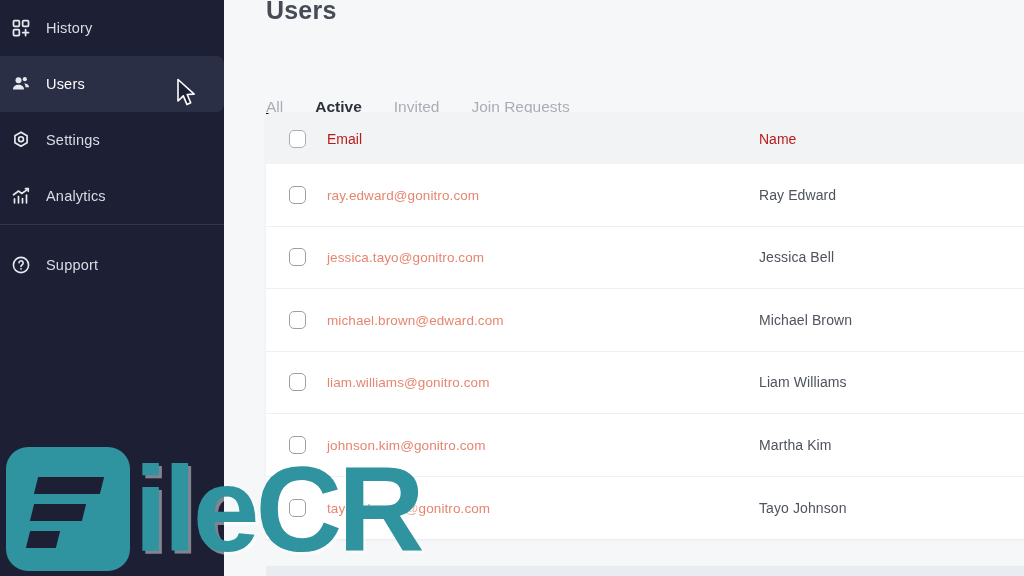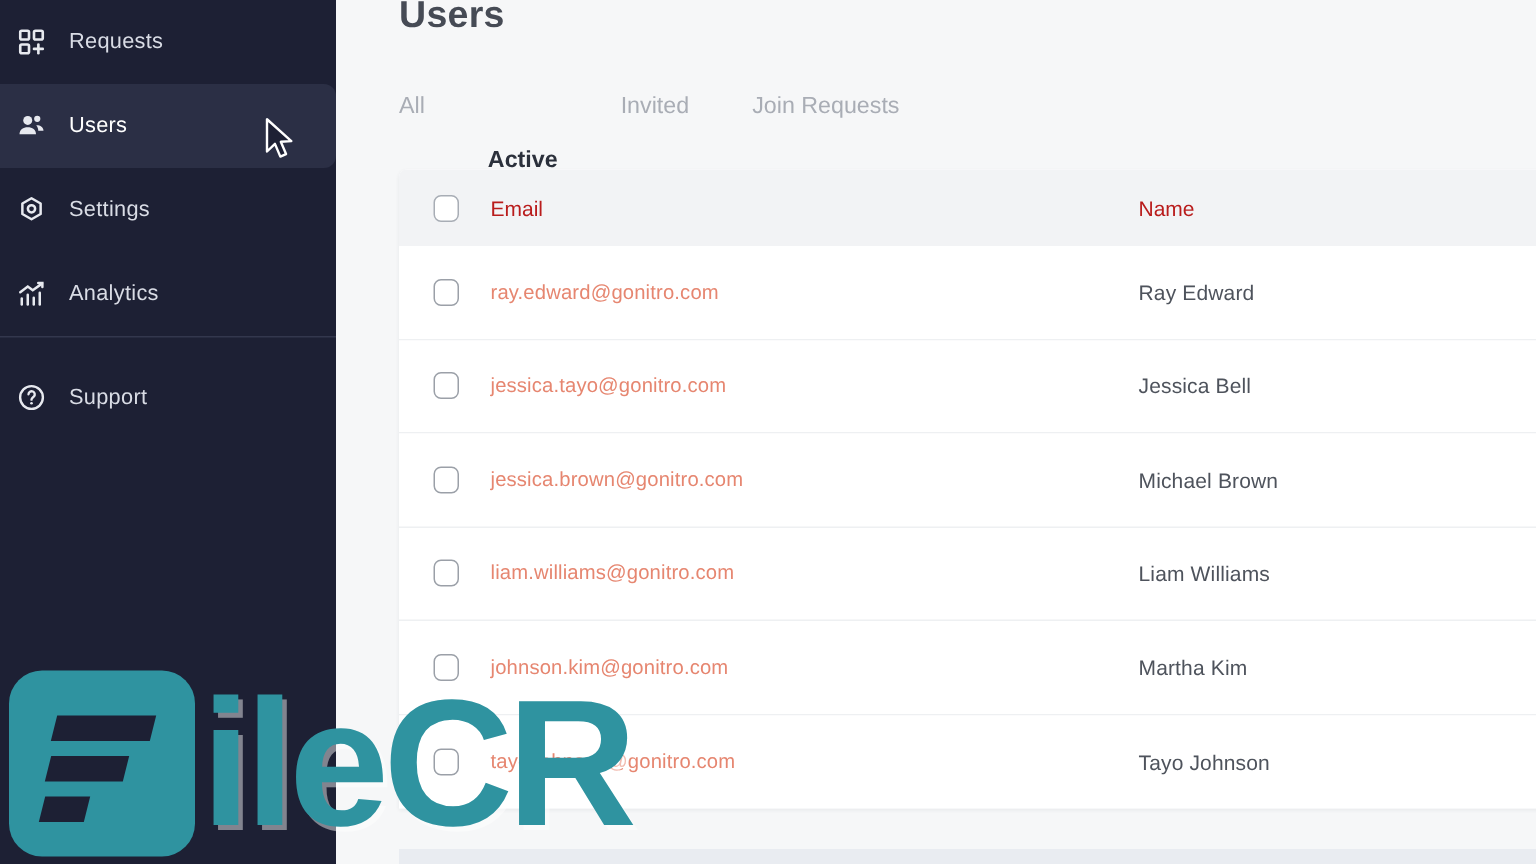--- a/index.html
+++ b/index.html
@@ -68,22 +68,23 @@
     left: 42px; top: -4px;
     font-size: 25px;
     color: #464b55;
     letter-spacing: .2px;
   }
 
   .tabs {
     position: absolute;
     left: 42px; top: 62px;
     display: flex;
-    align-items: flex-start;
-    gap: 10px;
+    align-items: flex-end;
+    gap: 0;
+    text-decoration: underline;
   }
   .tab {
     position: relative;
     font-size: 15.5px;
     color: #a9adb5;
     padding: 0 16px 12px 16px;
     cursor: pointer;
     white-space: nowrap;
   }
   .tab:first-child { padding-left: 0; }
@@ -217,21 +218,21 @@
       <div class="nav-item">
         <span class="nav-icon">
           <svg width="20" height="20" viewBox="0 0 24 24" fill="none" stroke="currentColor" stroke-width="2.1" stroke-linecap="round">
             <rect x="3" y="3" width="7" height="7" rx="1.2"></rect>
             <rect x="14" y="3" width="7" height="7" rx="1.2"></rect>
             <rect x="3" y="14" width="7" height="7" rx="1.2"></rect>
             <line x1="17.5" y1="14" x2="17.5" y2="21"></line>
             <line x1="14" y1="17.5" x2="21" y2="17.5"></line>
           </svg>
         </span>
-        <span class="nav-label">Requests</span>
+        <span class="nav-label">History</span>
       </div>
 
       <div class="nav-item active">
         <span class="nav-icon">
           <svg width="20" height="20" viewBox="0 0 24 24" fill="currentColor">
             <circle cx="9" cy="7.5" r="3.6"></circle>
             <circle cx="16.6" cy="6.2" r="2.5"></circle>
             <path d="M2.4 18.5c0-3.6 2.9-5.6 6.6-5.6s6.6 2 6.6 5.6z"></path>
             <path d="M16.2 11.4c2.9 0 5.4 1.6 5.4 4.4h-4.2c0-1.7-.5-3.2-1.6-4.3z"></path>
           </svg>
@@ -320,21 +321,21 @@
           <span class="email">jessica.tayo@gonitro.com</span>
         </div>
         <div class="col-name name">Jessica Bell</div>
       </div>
 
       <div class="row">
         <div class="col-check">
           <span class="checkbox"></span>
         </div>
         <div class="col-email">
-          <span class="email">jessica.brown@gonitro.com</span>
+          <span class="email">michael.brown@edward.com</span>
         </div>
         <div class="col-name name">Michael Brown</div>
       </div>
 
       <div class="row">
         <div class="col-check">
           <span class="checkbox"></span>
         </div>
         <div class="col-email">
           <span class="email">liam.williams@gonitro.com</span>

